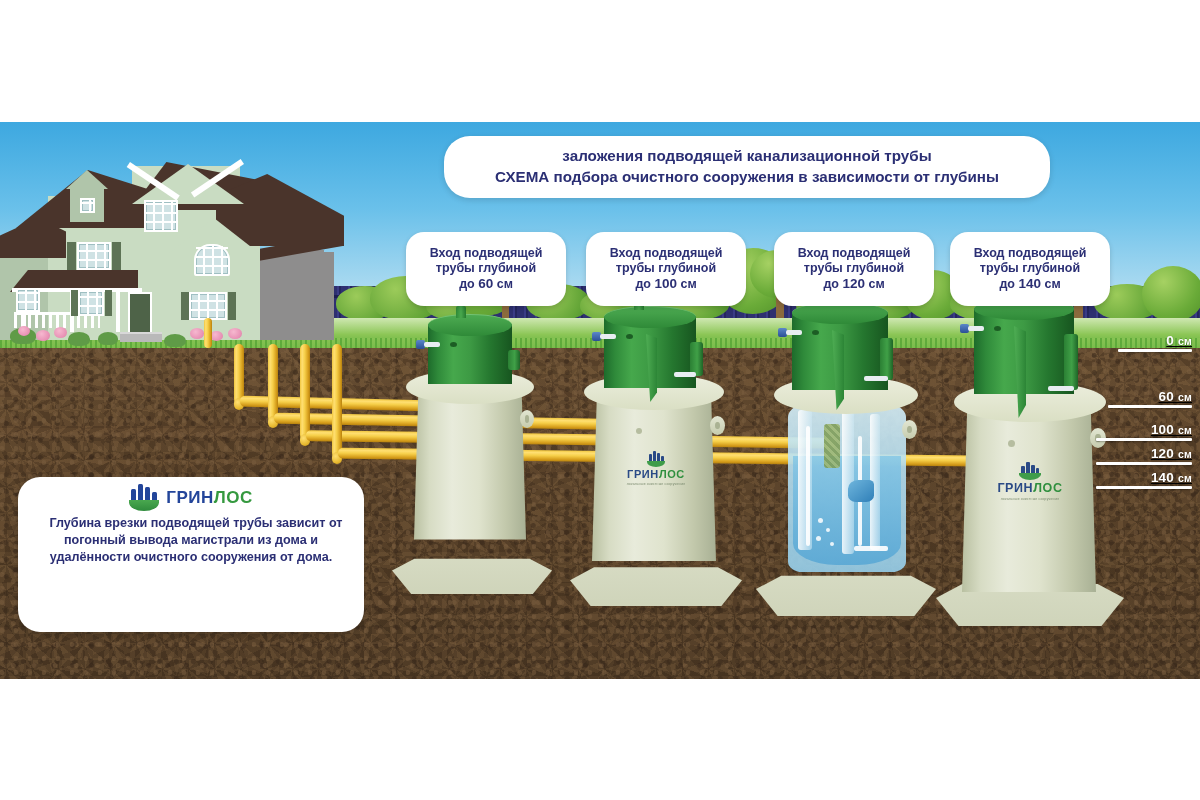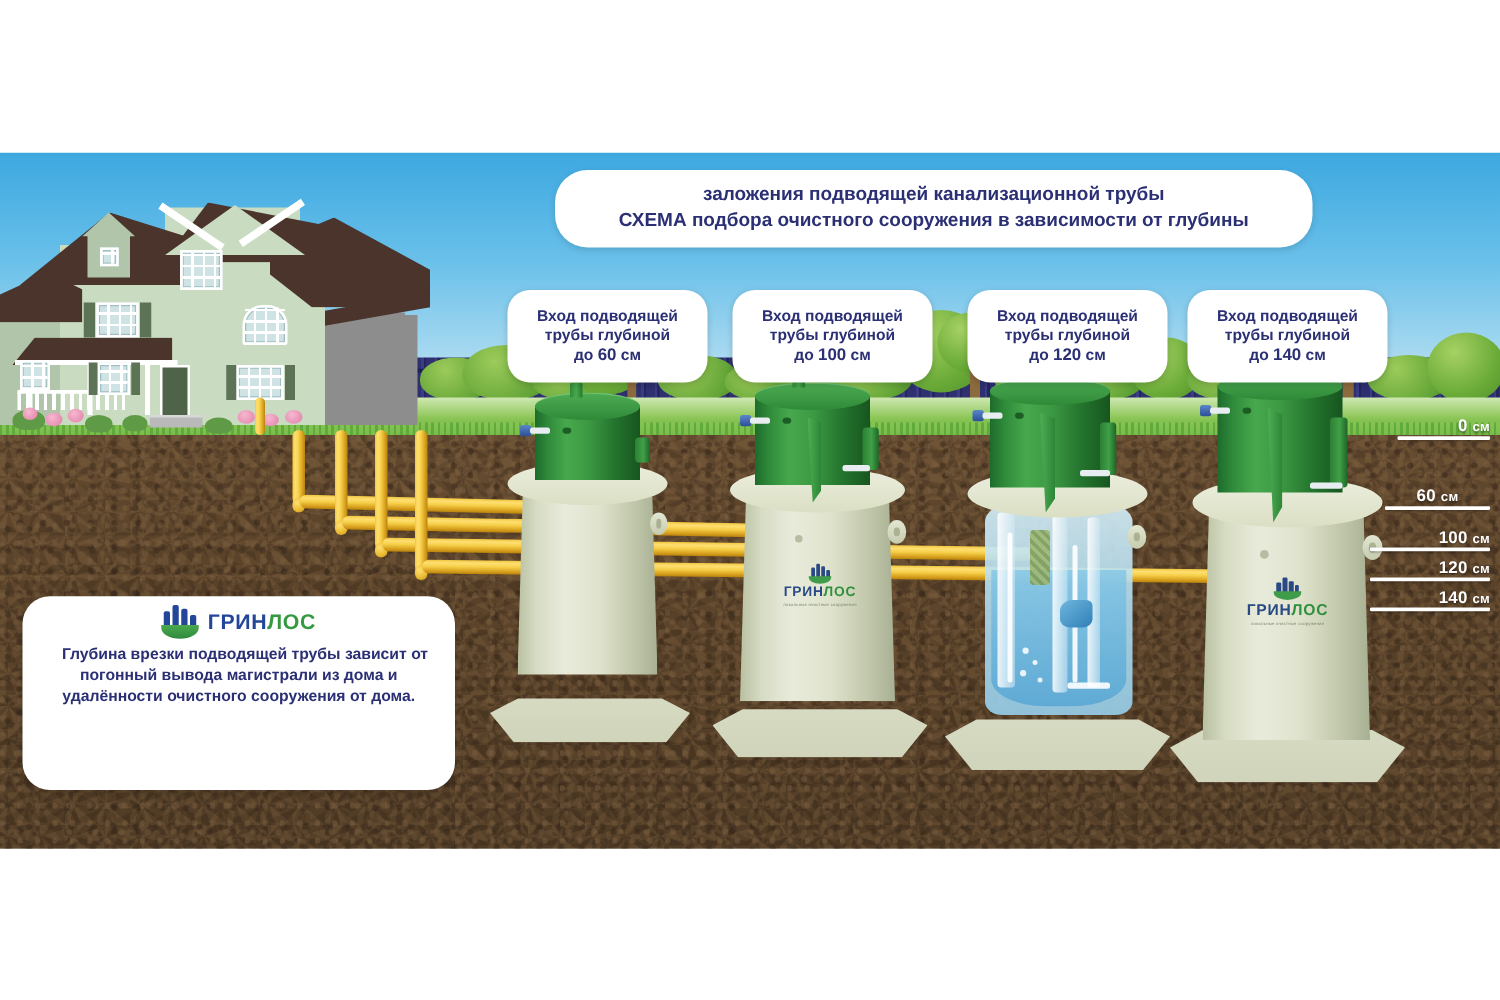--- a/index.html
+++ b/index.html
@@ -274,21 +274,21 @@
     border-radius: 0 0 62% 62% / 0 0 100% 100%;
   }
   .info-logo .word { font-size: 17px; font-weight: 800; letter-spacing: .5px; }
   .info-logo .w-g { color:#23459a; }
   .info-logo .w-l { color:#35993f; }
   .info-text { color:#2b2f74; font-size:12.6px; font-weight:700; line-height:1.36; text-align:center; }
   .info-text p { margin-bottom: 2px; }
   .info-text .ind { text-indent: 10px; }
 
   
-  .depth-item { position:absolute; right: 8px; text-align:right; }
+  .depth-item { position:absolute; right: 8px; text-align:right;text-decoration:underline; }
   .depth-item .lbl {
     color:#ffffff; font-weight:700; font-size:13.5px; letter-spacing:.2px;
     text-shadow: 0 1px 2px rgba(0,0,0,.45); white-space:nowrap;
   }
   .depth-item .lbl .u { font-size: 10.5px; }
   .depth-item .rule {
     height: 3px; background:#ffffff; margin-top: 1px; border-radius: 1px;
     box-shadow: 0 1px 2px rgba(0,0,0,.3);
   }
 </style>
@@ -580,21 +580,21 @@
       <div>Вход подводящей</div>
       <div>трубы глубиной</div>
       <div class="depth"><span>до </span><b>140</b><span> см</span></div>
     </div>
   </div>
 
   <div class="depth-item" style="top:211px; width:74px;">
     <div class="lbl"><span>0</span> <span class="u">см</span></div>
     <div class="rule"></div>
   </div>
-  <div class="depth-item" style="top:267px; width:84px;text-align:center;">
+  <div class="depth-item" style="top:267px; width:84px;">
     <div class="lbl"><span>60</span> <span class="u">см</span></div>
     <div class="rule"></div>
   </div>
   <div class="depth-item" style="top:300px; width:96px;">
     <div class="lbl"><span>100</span> <span class="u">см</span></div>
     <div class="rule"></div>
   </div>
   <div class="depth-item" style="top:324px; width:96px;">
     <div class="lbl"><span>120</span> <span class="u">см</span></div>
     <div class="rule"></div>

